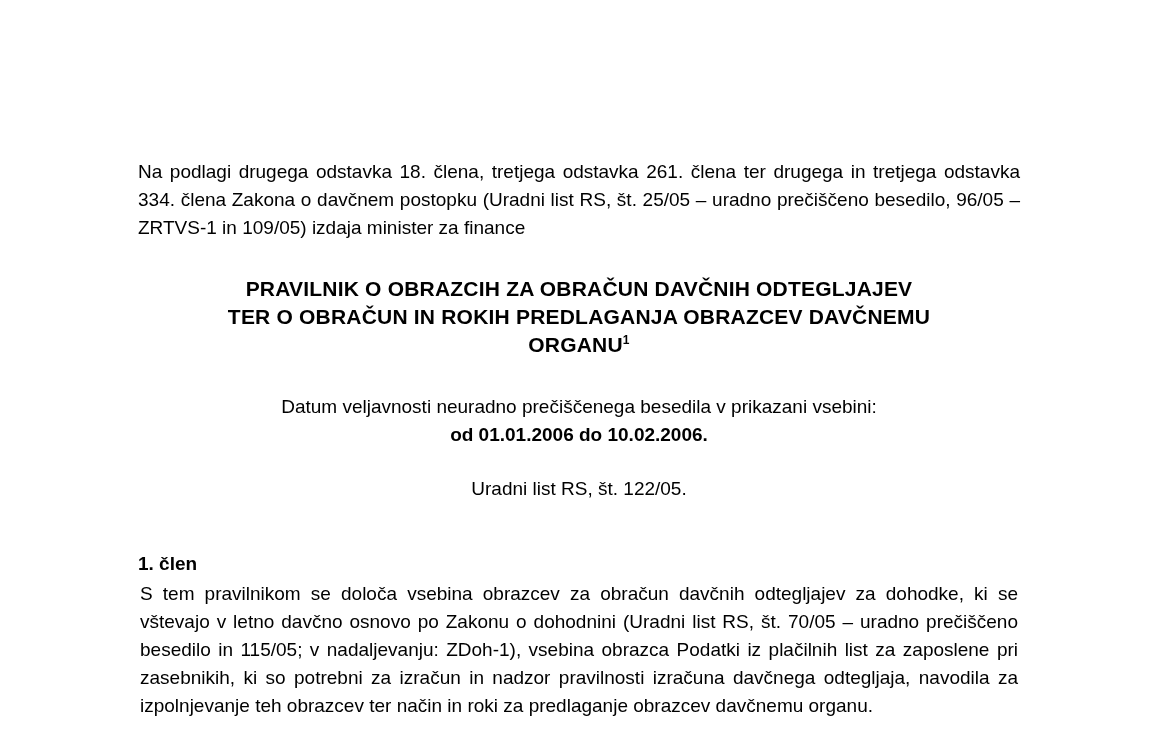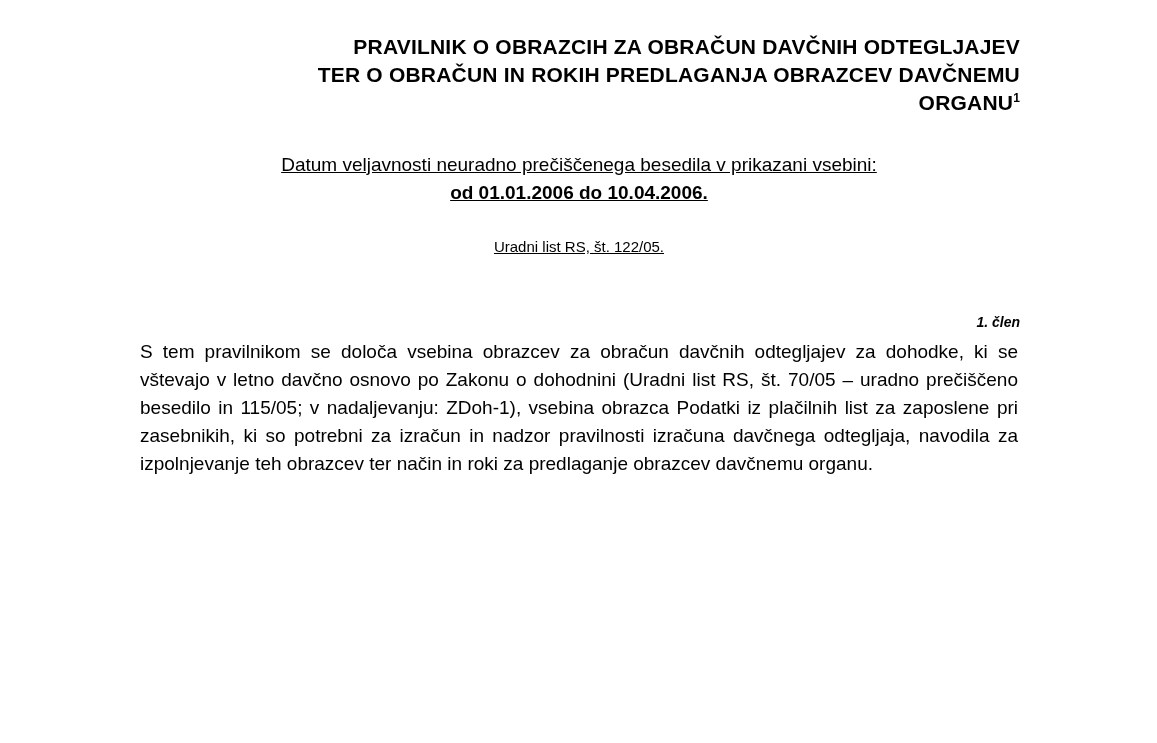--- a/index.html
+++ b/index.html
@@ -32,79 +32,78 @@
     font-size: 19px;
     line-height: 28px;
     text-align: justify;
     text-justify: inter-word;
   }
   .doc-title {
     margin: 33px 0 0 0;
     font-size: 21px;
     line-height: 28px;
     font-weight: bold;
-    text-align: right;
+    text-align: center;
     letter-spacing: 0.2px;
   }
   .doc-title sup {
     font-size: 12px;
     line-height: 0;
     vertical-align: 8px;
   }
   .validity {
     margin-top: 34px;
     font-size: 19px;
     line-height: 28px;
     text-align: center;
   }
   .validity .underlined,
   .gazette .underlined {
-    text-decoration: underline;
   }
   .validity .dates {
     font-weight: bold;
   }
   .gazette {
     margin-top: 26px;
-    font-size: 15px;
+    font-size: 19px;
     line-height: 28px;
     text-align: center;
   }
   .article-heading {
     margin-top: 47px;
-    font-size: 14px;
+    font-size: 19px;
     line-height: 28px;
     font-weight: bold;
-    text-align: right;
-    font-style: italic;
+    text-align: left;
   }
   .article-body {
     margin: 2px;
     font-size: 19px;
     line-height: 28px;
     text-align: justify;
     text-justify: inter-word;
   }
 </style>
 </head>
 <body>
 
 <div class="page">
   <div class="content">
 
+    <p class="preamble">Na podlagi drugega odstavka 18. člena, tretjega odstavka 261. člena ter drugega in tretjega odstavka 334. člena Zakona o davčnem postopku (Uradni list RS, št. 25/05 – uradno prečiščeno besedilo, 96/05 – ZRTVS-1 in 109/05) izdaja minister za finance</p>
 
     <h1 class="doc-title">
       <span>PRAVILNIK O OBRAZCIH ZA OBRAČUN DAVČNIH ODTEGLJAJEV</span><br>
       <span>TER O OBRAČUN IN ROKIH PREDLAGANJA OBRAZCEV DAVČNEMU</span><br>
       <span>ORGANU</span><sup>1</sup>
     </h1>
 
     <div class="validity">
       <div class="underlined">Datum veljavnosti neuradno prečiščenega besedila v prikazani vsebini:</div>
-      <div class="underlined dates">od 01.01.2006 do 10.04.2006.</div>
+      <div class="underlined dates">od 01.01.2006 do 10.02.2006.</div>
     </div>
 
     <div class="gazette">
       <span class="underlined">Uradni list RS, št. 122/05.</span>
     </div>
 
     <div class="article-heading">1. člen</div>
 
     <p class="article-body">S tem pravilnikom se določa vsebina obrazcev za obračun davčnih odtegljajev za dohodke, ki se vštevajo v letno davčno osnovo po Zakonu o dohodnini (Uradni list RS, št. 70/05 – uradno prečiščeno besedilo in 115/05; v nadaljevanju: ZDoh-1), vsebina obrazca Podatki iz plačilnih list za zaposlene pri zasebnikih, ki so potrebni za izračun in nadzor pravilnosti izračuna davčnega odtegljaja, navodila za izpolnjevanje teh obrazcev ter način in roki za predlaganje obrazcev davčnemu organu.</p>
 

